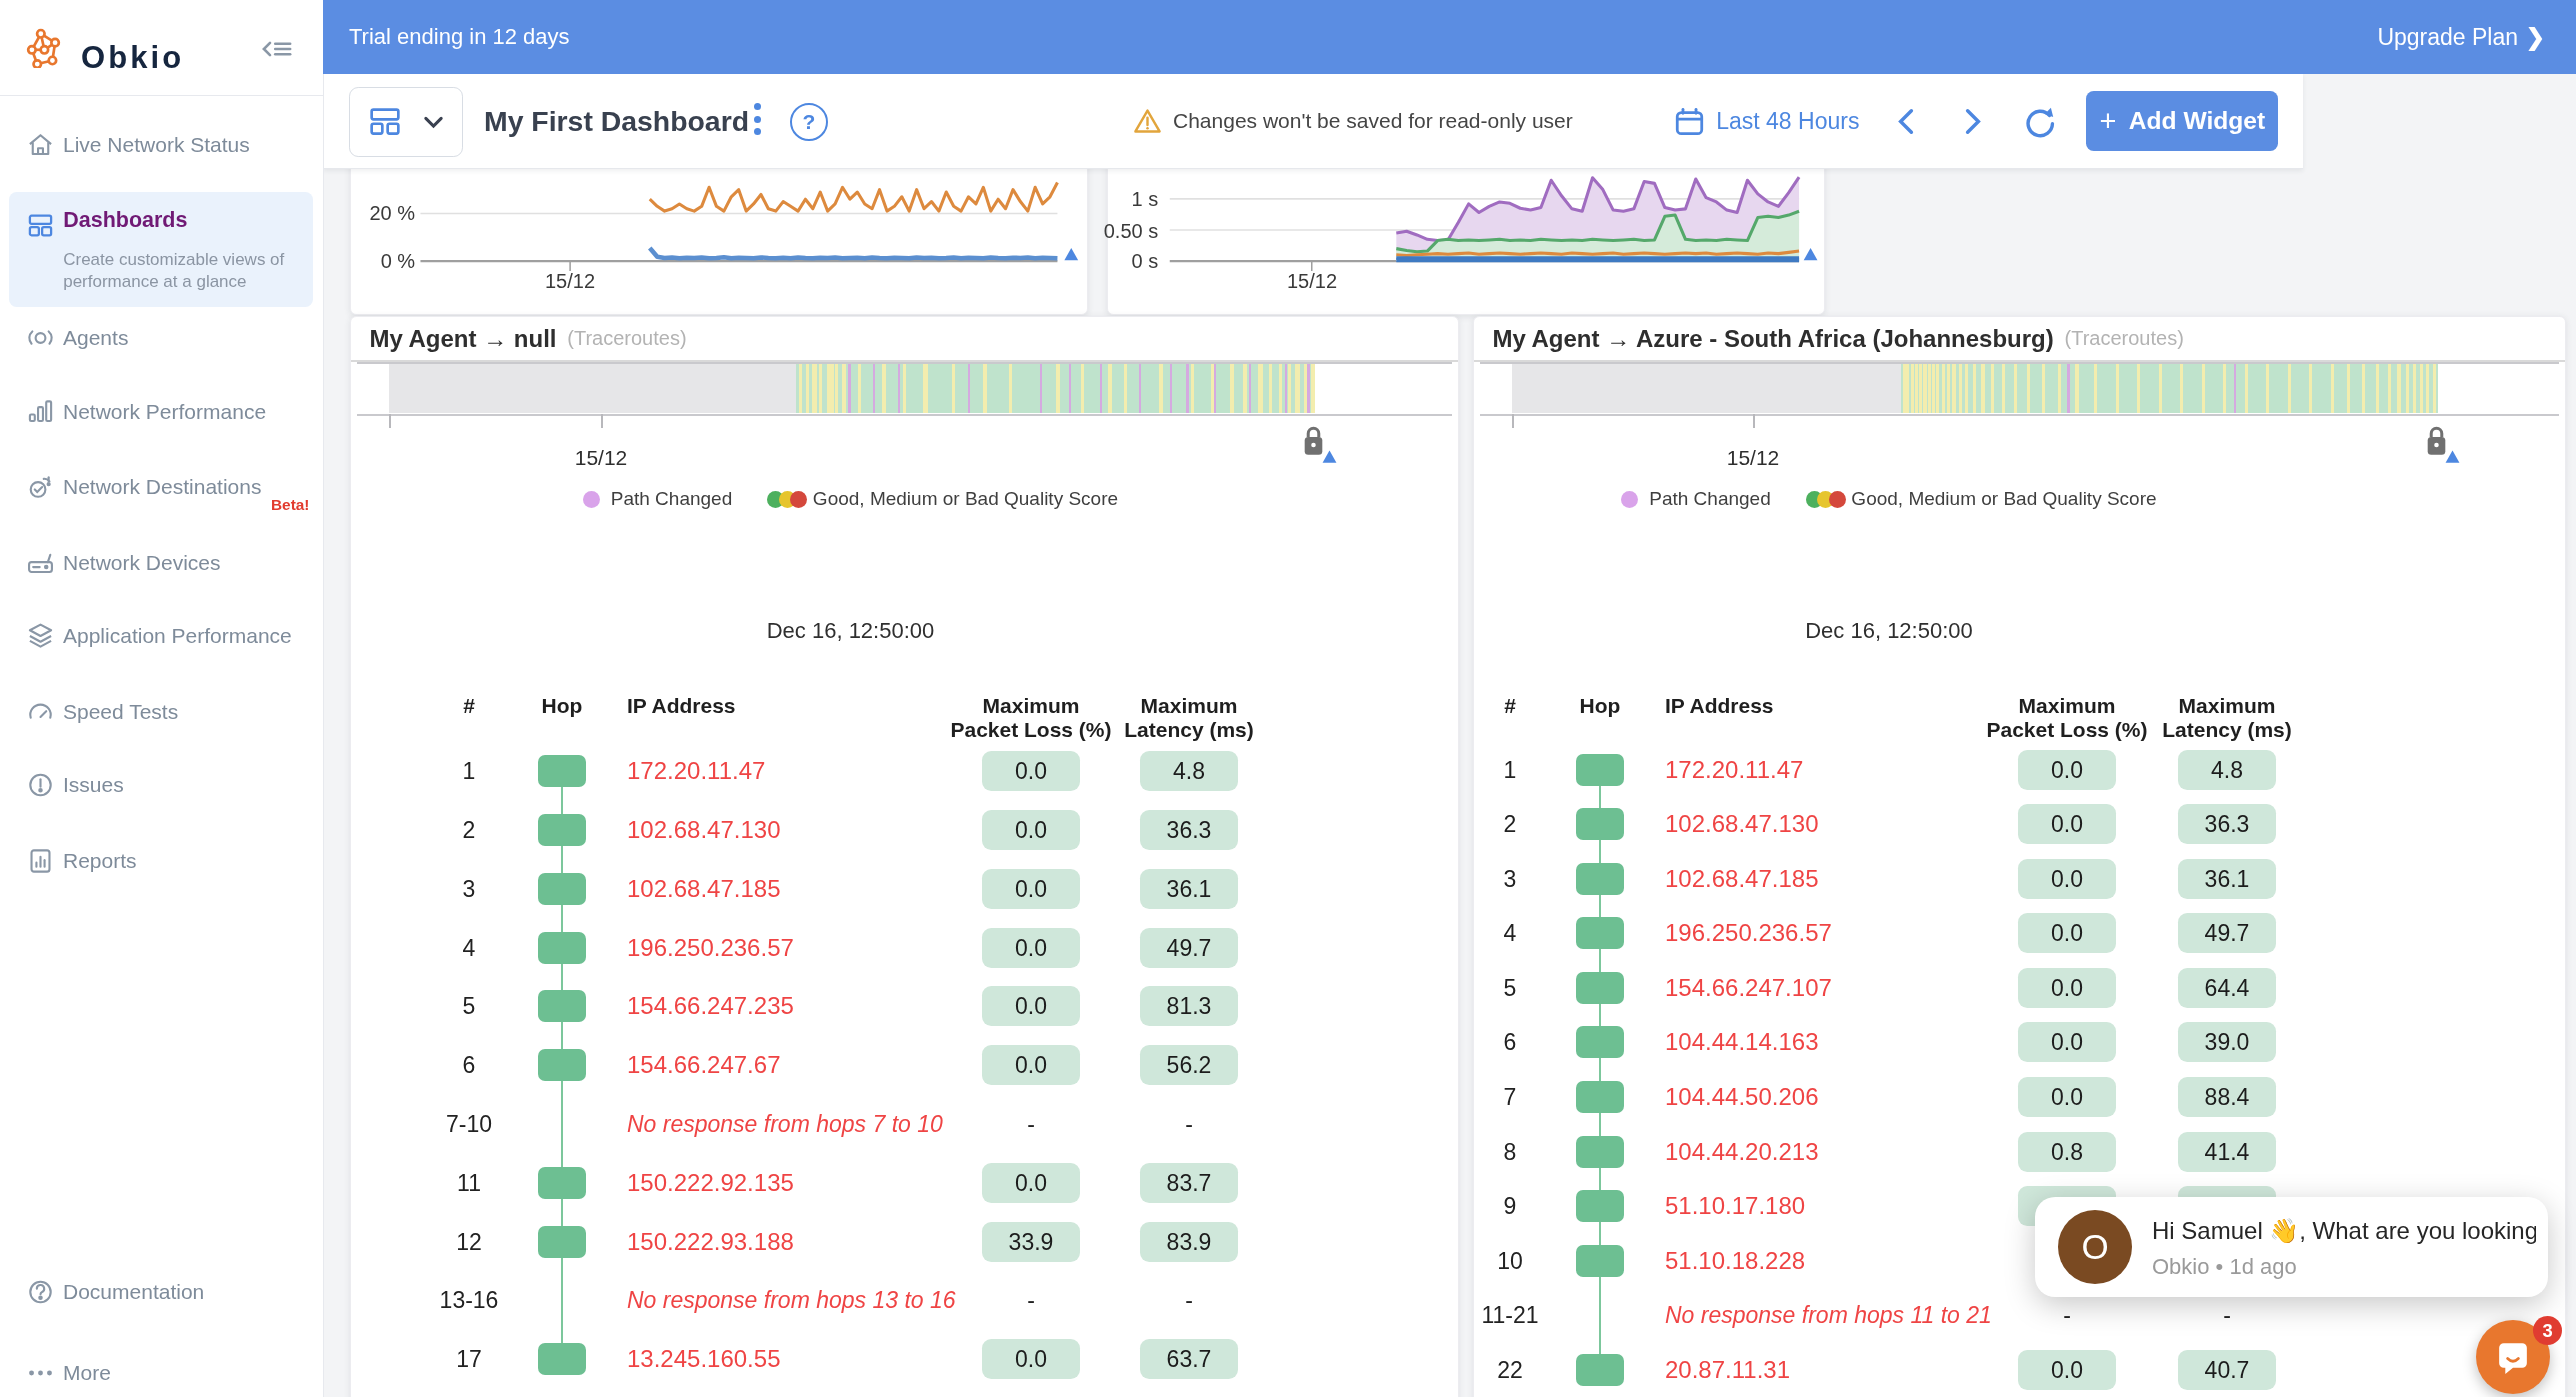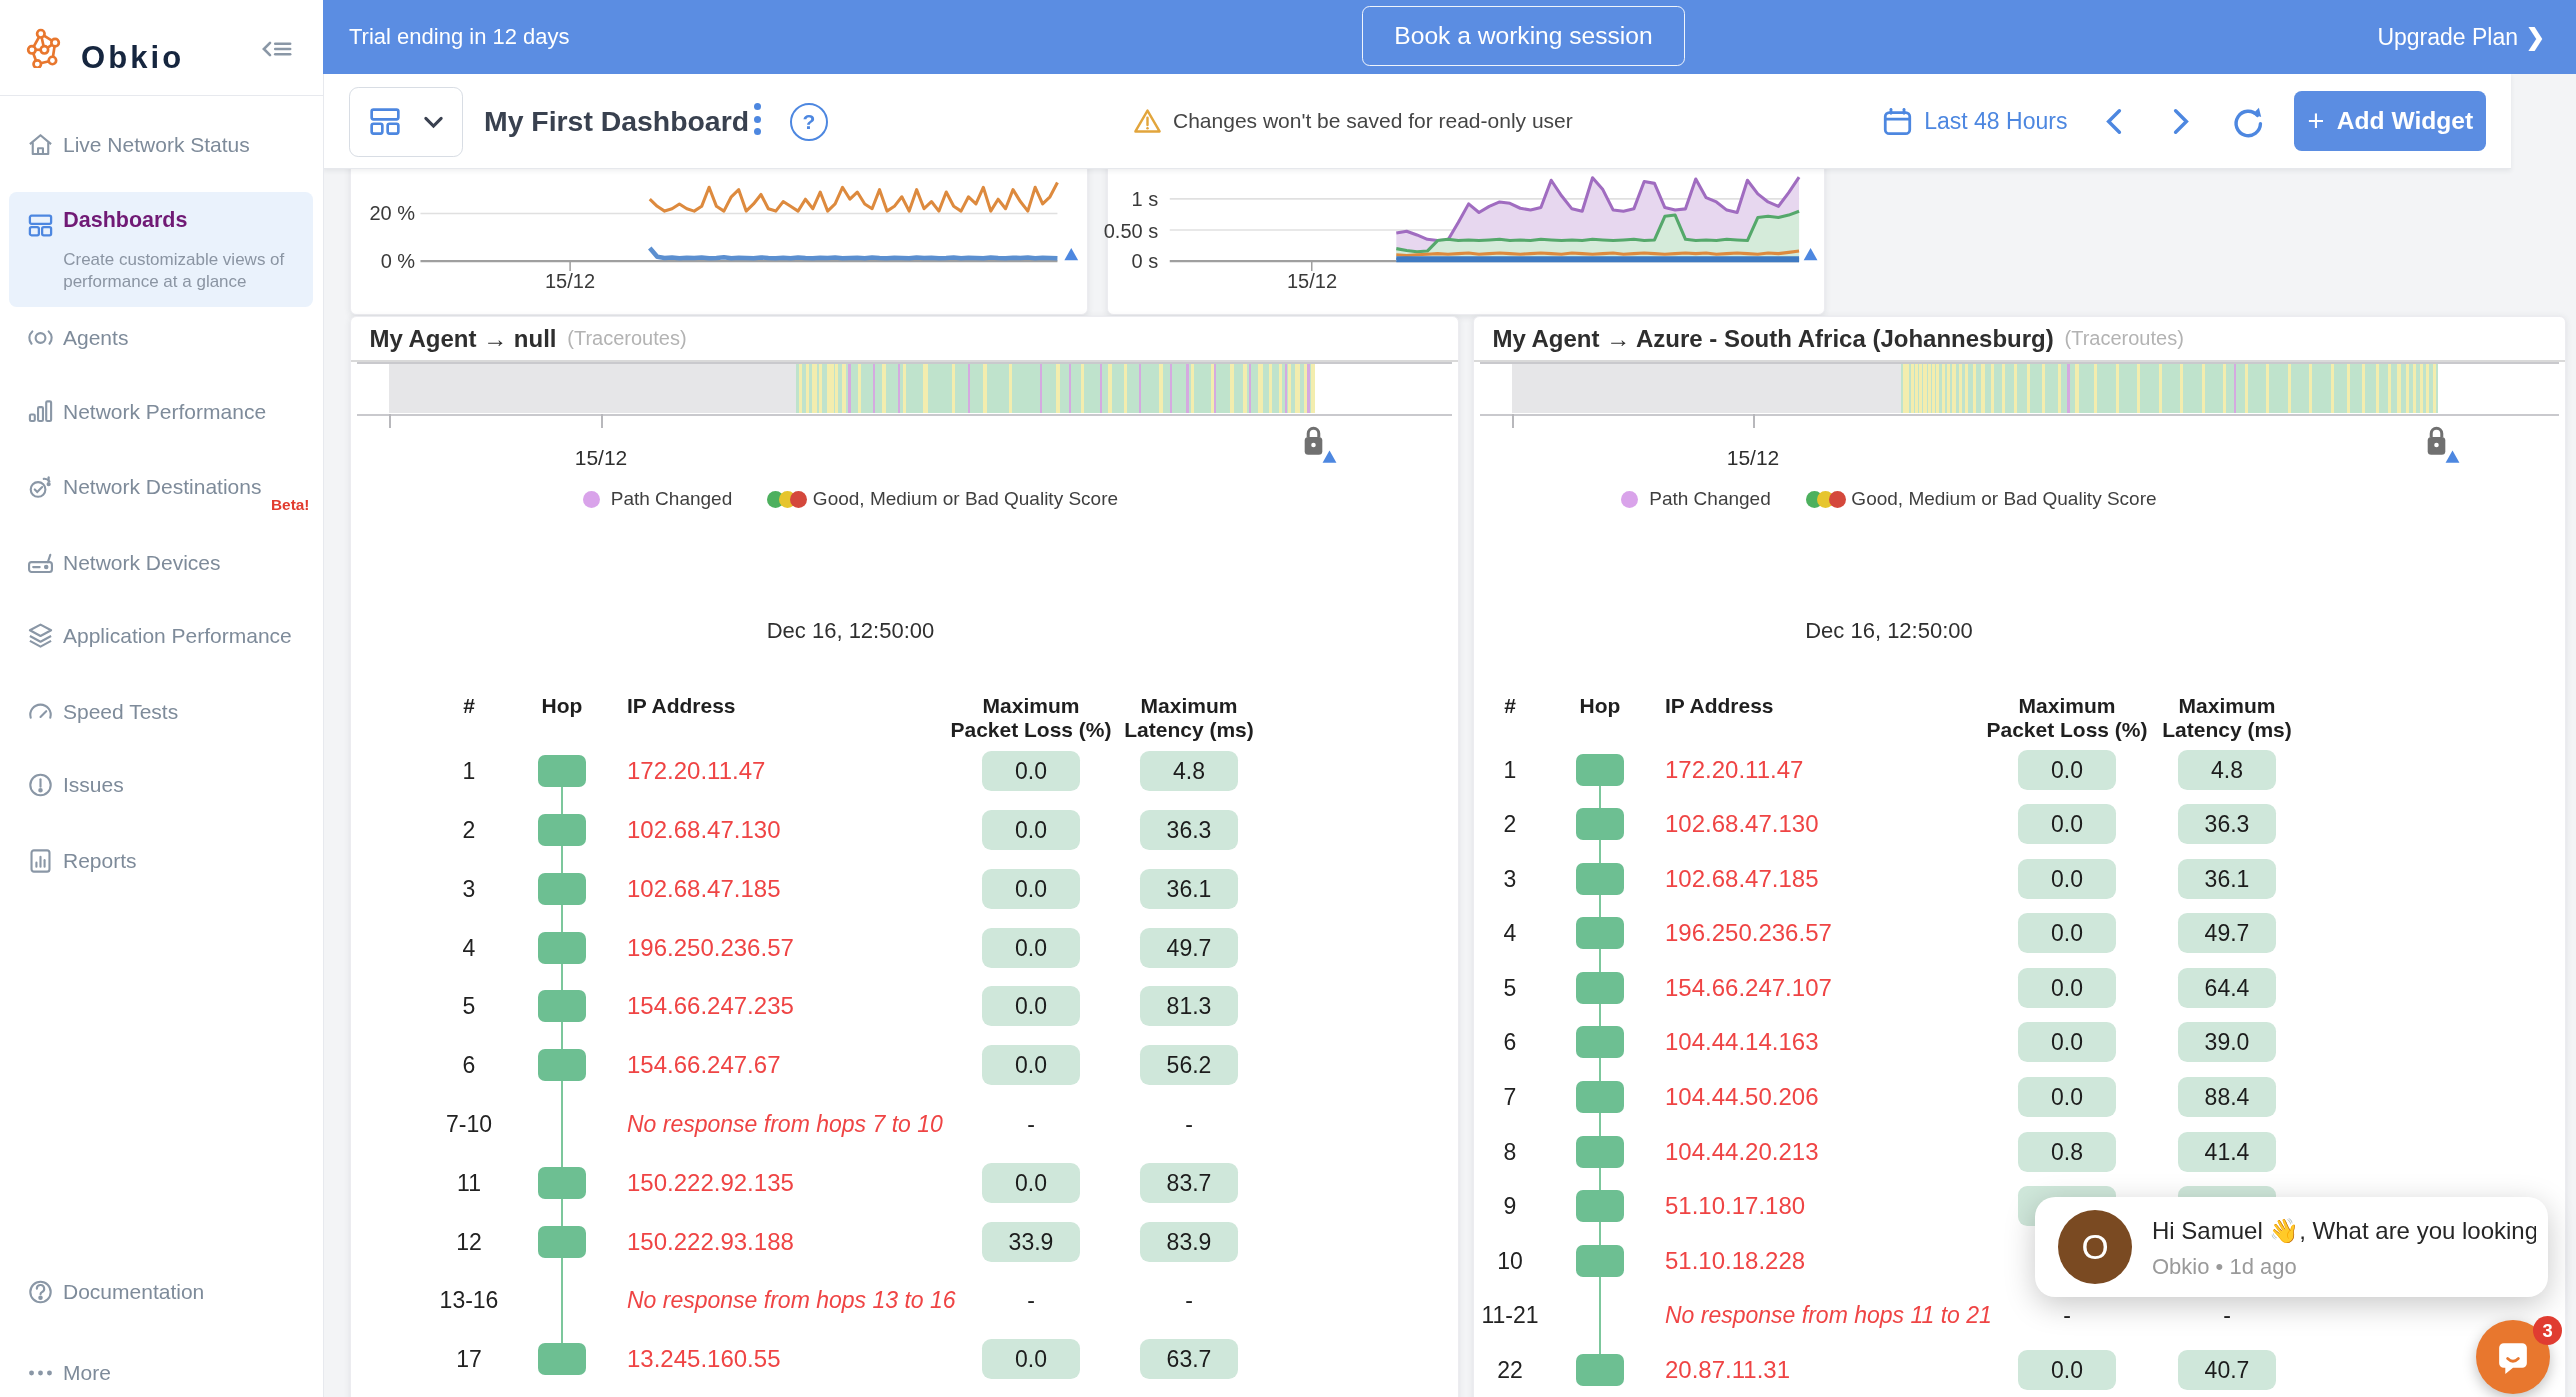--- a/index.html
+++ b/index.html
@@ -21,21 +21,21 @@
   .active-block .nic{position:absolute;left:15.4px;top:18.4px;}
   .active-label{position:absolute;left:54px;top:16px;font-size:21.5px;font-weight:600;color:#701a75;}
   .active-sub{position:absolute;left:54px;top:57px;width:231px;font-size:17px;line-height:21.5px;color:#8b95a3;}
   
   .banner{position:absolute;left:323px;top:0;width:2253px;height:74px;background:#5b8de2;z-index:9;}
   .banner-trial{position:absolute;left:26px;top:50%;transform:translateY(-50%);color:#fff;font-size:22px;}
   .banner-book{position:absolute;left:1039px;top:6.1px;width:321px;height:58px;border:1.5px solid rgba(255,255,255,.9);border-radius:7.7px;color:#fff;font-size:24.6px;display:flex;align-items:center;justify-content:center;cursor:pointer;background:transparent;}
   .banner-upgrade{position:absolute;right:31px;top:50%;transform:translateY(-50%);color:#fff;font-size:23px;cursor:pointer;display:flex;align-items:center;gap:7.7px;}
   .banner-upgrade .chev{font-weight:bold;font-size:23px;}
   
-  .header{position:absolute;left:323px;top:74px;width:2188px;height:94px;background:#fff;border-bottom:1.5px solid #e6e8ec;box-shadow:0 2.3px 4.6px rgba(40,50,60,.08);z-index:7;}
+  .header{position:absolute;left:323px;top:74px;width:1980px;height:94px;background:#fff;border-bottom:1.5px solid #e6e8ec;box-shadow:0 2.3px 4.6px rgba(40,50,60,.08);z-index:7;}
   .dash-select{position:absolute;left:26px;top:13px;width:112px;height:68px;border:1.5px solid #d8dde4;border-radius:9.2px;background:#fff;cursor:pointer;}
   .dash-select .gicon{position:absolute;left:18.4px;top:18.4px;}
   .dash-select .dchev{position:absolute;right:17px;top:24.6px;}
   .page-title{position:absolute;left:161px;top:0;height:94px;display:flex;align-items:center;font-size:28.4px;font-weight:bold;color:#39414f;}
   .kebab{position:absolute;left:419px;top:24px;width:31px;height:46px;cursor:pointer;}
   .kebab i{display:block;width:7px;height:7px;border-radius:50%;background:#4d87e0;margin:5.4px auto;}
   .help-btn{position:absolute;left:467px;top:29px;width:34px;height:34px;border:2.3px solid #4d87e0;border-radius:50%;color:#4d87e0;font-size:21px;font-weight:bold;display:flex;align-items:center;justify-content:center;cursor:pointer;}
   .warn-group{position:absolute;left:810px;top:0;height:94px;display:flex;align-items:center;gap:11px;}
   .warn-text{font-size:21px;color:#454545;}
   .right-cluster{position:absolute;right:24.6px;top:0;height:94px;display:flex;align-items:center;gap:26px;}
@@ -236,21 +236,20 @@
       <circle cx="8" cy="19" r="3"></circle>
         <circle cx="19" cy="19" r="3"></circle>
         <circle cx="30" cy="19" r="3"></circle>
     </svg>
     <span class="nlabel">More</span>
   </div>
 </div>
 
 <div class="banner">
   <span class="banner-trial">Trial ending in 12 days</span>
-  <div class="banner-book">Book a working session</div>
   <div class="banner-upgrade">
     <span>Upgrade Plan</span>
     <span class="chev">❯</span>
   </div>
 </div>
 
 <div class="header">
   <div class="dash-select">
     <svg class="gicon" width="34" height="32" viewBox="0 0 38 36" fill="none" stroke="#4d87e0" stroke-width="3">
       <rect x="4" y="4" width="30" height="11" rx="2"></rect>

